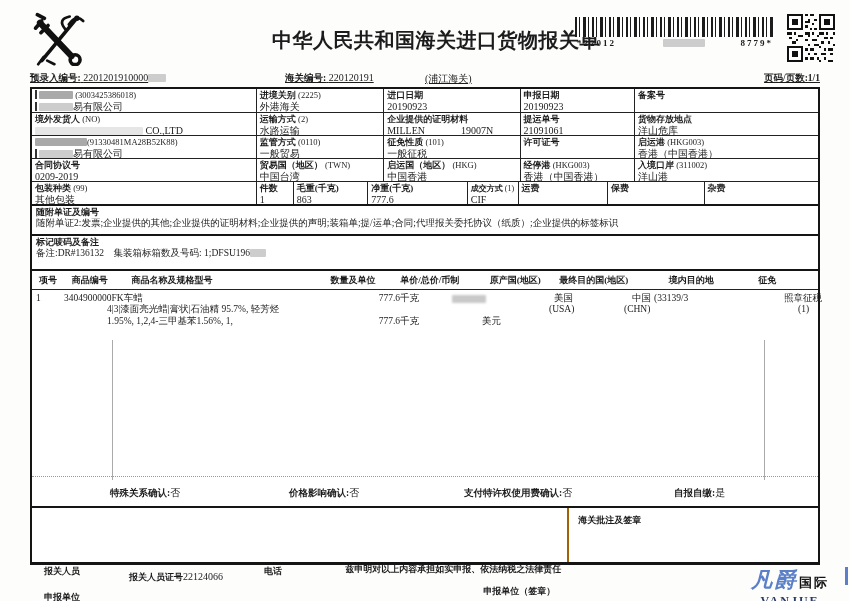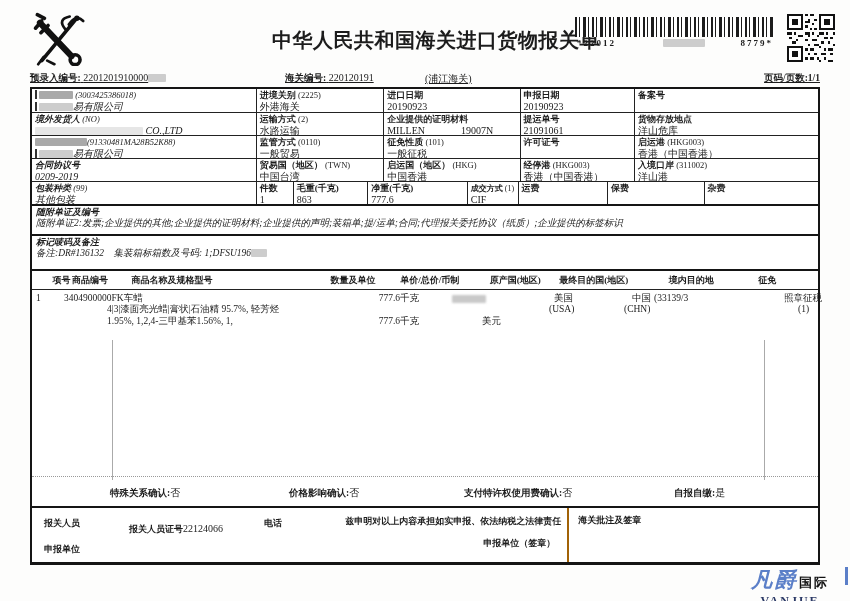--- a/index.html
+++ b/index.html
@@ -28,37 +28,37 @@
   .meta { font-size:10px; white-space:nowrap;text-decoration:underline; }
   .meta b { font-size:9.5px; }
 
   
   .form { position:absolute; left:30px; top:87px; width:790px; height:478px;
           border:2px solid #151515; border-bottom-width:3px; display:flex; flex-direction:column; background:#fff; }
   .row { display:flex; border-top:1px solid #222; }
   .row.nt { border-top:none; }
   .row.bt2 { border-top:2px solid #151515; }
   .cell { border-left:1px solid #222; padding:1px 3px; overflow:hidden; }
-  .cell.nb { border-left:none;font-style:italic; }
+  .cell.nb { border-left:none; }
   .full { padding:1px 4px; }
 
   
   .ghead { height:20px; align-items:center; font-weight:bold; font-size:9px; }
   .ghead > div { text-align:left; white-space:nowrap; overflow:visible; }
   .gbody { position:relative; height:190px; border-top:1px solid #222; font-size:9.5px; line-height:11px; }
   .gbody span { white-space:nowrap; }
   .vline { position:absolute; width:1px; background:#aaa; }
   .smudge { display:block; height:8px; background:#c9c9c9; filter:blur(1px); border-radius:1px; }
 
   .conf { position:relative; height:30px; border-top:1px dotted #999; font-size:9.5px; }
   .conf .lbl { font-size:9.5px; }
   .conf span.v { font-size:10px; }
 
   .decl { height:57px; border-top:2px solid #151515; display:flex; }
-  .decl-left { position:relative; width:538px; }
+  .decl-left { position:relative; width:538px;margin-top:48px; }
   .decl-right { position:relative; width:252px; border-left:2px solid #a16207; }
   .decl .lbl { font-size:9px; }
 
   
   .brand-cn { font-size:21px; font-style:italic; font-weight:bold; letter-spacing:3px; }
   .brand-cn2 { font-size:13px; font-weight:bold; letter-spacing:2px; color:#111; }
   .brand-en { font-size:12px; letter-spacing:2px; color:#2c3a66; font-weight:bold; }
 </style>
 </head>
 <body>
@@ -251,21 +251,21 @@
   </div>
 
   <div class="row bt2" style="height:36px">
     <div class="cell nb full" style="width:790px">
       <div class="lbl">标记唛码及备注</div>
       <div class="val" style="font-size:9.5px"><span>备注:DR#136132　集装箱标箱数及号码: 1;DFSU196</span><span class="redact" style="width:16px"></span></div>
     </div>
   </div>
 
   <div class="row bt2 ghead">
-    <div style="width:40px;text-align:center;padding-left:19px">项号</div>
+    <div style="width:40px;text-align:left;padding-left:7px">项号</div>
     <div style="width:60px">商品编号</div>
     <div style="width:200px">商品名称及规格型号</div>
     <div style="width:70px">数量及单位</div>
     <div style="width:90px">单价/总价/币制</div>
     <div style="width:70px">原产国(地区)</div>
     <div style="width:110px">最终目的国(地区)</div>
     <div style="width:90px">境内目的地</div>
     <div style="width:60px">征免</div>
   </div>
 

